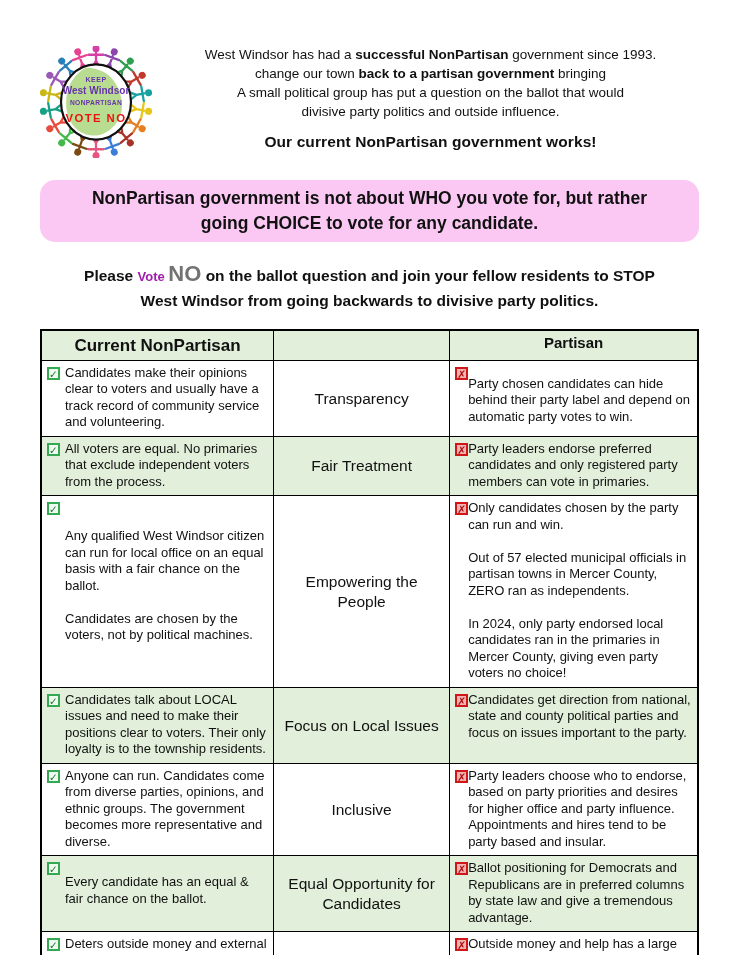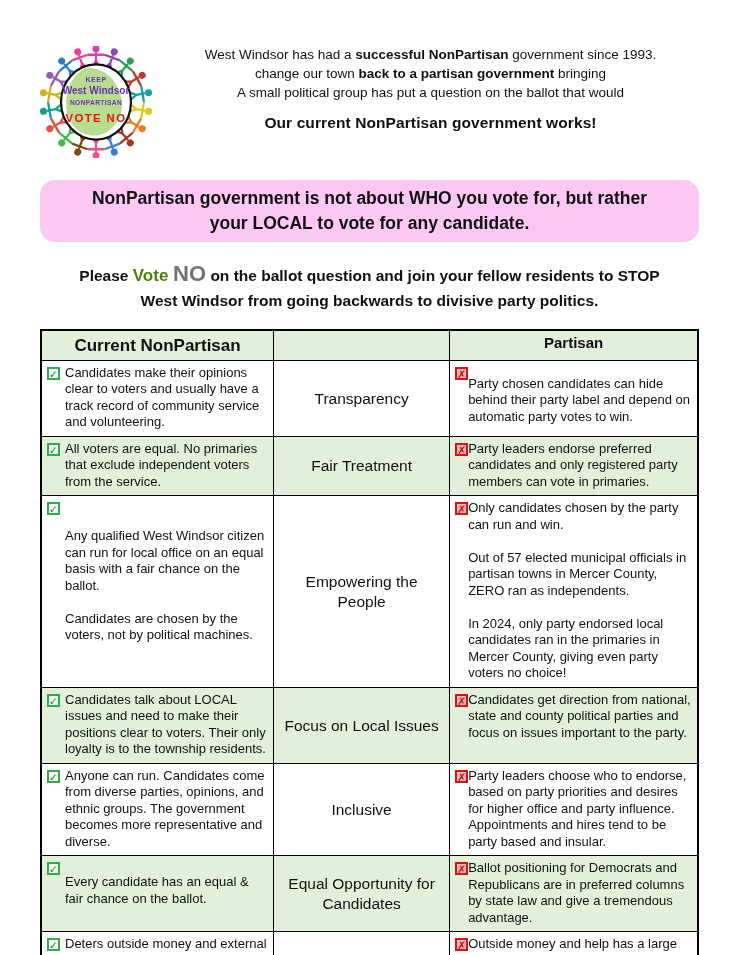--- a/index.html
+++ b/index.html
@@ -40,21 +40,21 @@
 
   
   .plea {
     margin-top: 16px;
     text-align: center;
     font-weight: bold;
     font-size: 15.5px;
     line-height: 1.45;
     padding: 0 6px;
   }
-  .plea .vote { color: #4d7c0f; font-size: 17px; }
+  .plea .vote { color: #a21caf; font-size: 13px; }
   .plea .no   { color: #737373; font-size: 22px; }
 
   
   table.compare {
     margin-top: 17px;
     width: 100%;
     border-collapse: collapse;
     border: 2px solid #000;
     table-layout: fixed;
   }
@@ -190,27 +190,28 @@
         <text x="0" y="-9" text-anchor="middle" fill="#6633AA" class="lg-name">West Windsor</text>
         <text x="0" y="3" text-anchor="middle" fill="#6633AA" class="lg-np" style="text-transform:uppercase">NonPartisan</text>
         <text x="0" y="23" text-anchor="middle" fill="#EE1111" class="lg-vote">VOTE NO</text>
       </svg>
     </div>
 
     <div class="intro">
       <div><span>West Windsor has had a </span><b>successful NonPartisan</b><span> government since 1993.</span></div>
       <div><span>change our town </span><b>back to a partisan government</b><span> bringing</span></div>
       <div>A small political group has put a question on the ballot that would</div>
+      <div>divisive party politics and outside influence.</div>
       <div class="works">Our current NonPartisan government works!</div>
     </div>
   </div>
 
   <div class="banner">
     <div>NonPartisan government is not about WHO you vote for, but rather</div>
-    <div>your LOCAL to vote for any candidate.</div>
+    <div>going CHOICE to vote for any candidate.</div>
   </div>
 
   <div class="plea">
     <div><span>Please </span><span class="vote">Vote </span><span class="no">NO</span><span> on the ballot question and join your fellow residents to STOP</span></div>
     <div>West Windsor from going backwards to divisive party politics.</div>
   </div>
 
   <table class="compare">
     <colgroup>
         <col class="c-np">
@@ -237,21 +238,21 @@
               <span class="icon icon-cross">✗</span>
               <span class="cell-text">Party chosen candidates can hide behind their party label and depend on automatic party votes to win.</span>
             </div>
           </td>
     </tr>
 
     <tr class="r2 green">
       <td class="np">
             <div class="cell">
               <span class="icon icon-check">✓</span>
-              <span class="cell-text">All voters are equal. No primaries that exclude independent voters from the service.</span>
+              <span class="cell-text">All voters are equal. No primaries that exclude independent voters from the process.</span>
             </div>
           </td>
       <td class="cat">Fair Treatment</td>
       <td class="p">
             <div class="cell">
               <span class="icon icon-cross">✗</span>
               <span class="cell-text">Party leaders endorse preferred candidates and only registered party members can vote in primaries.</span>
             </div>
           </td>
     </tr>

